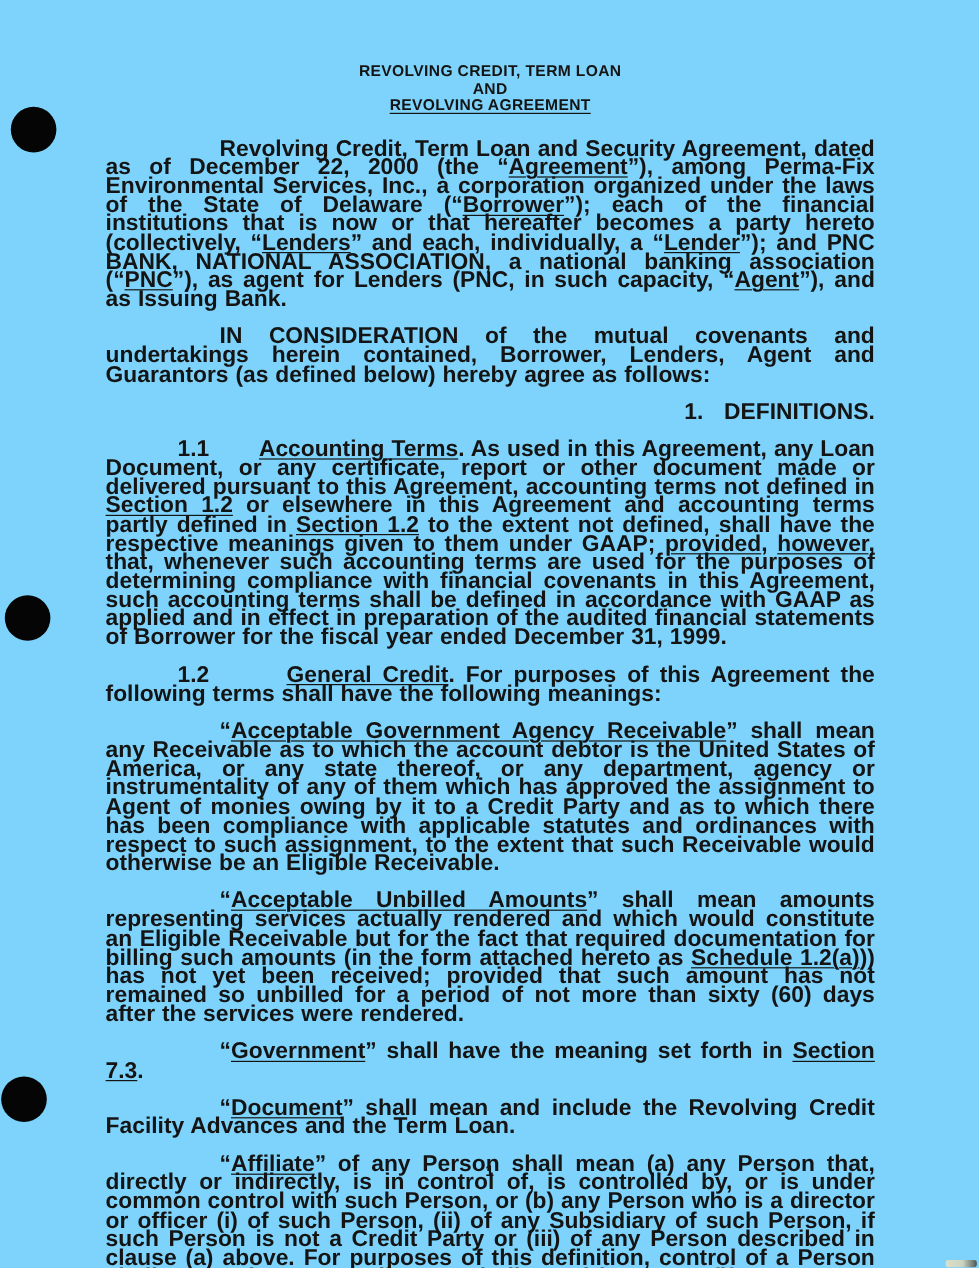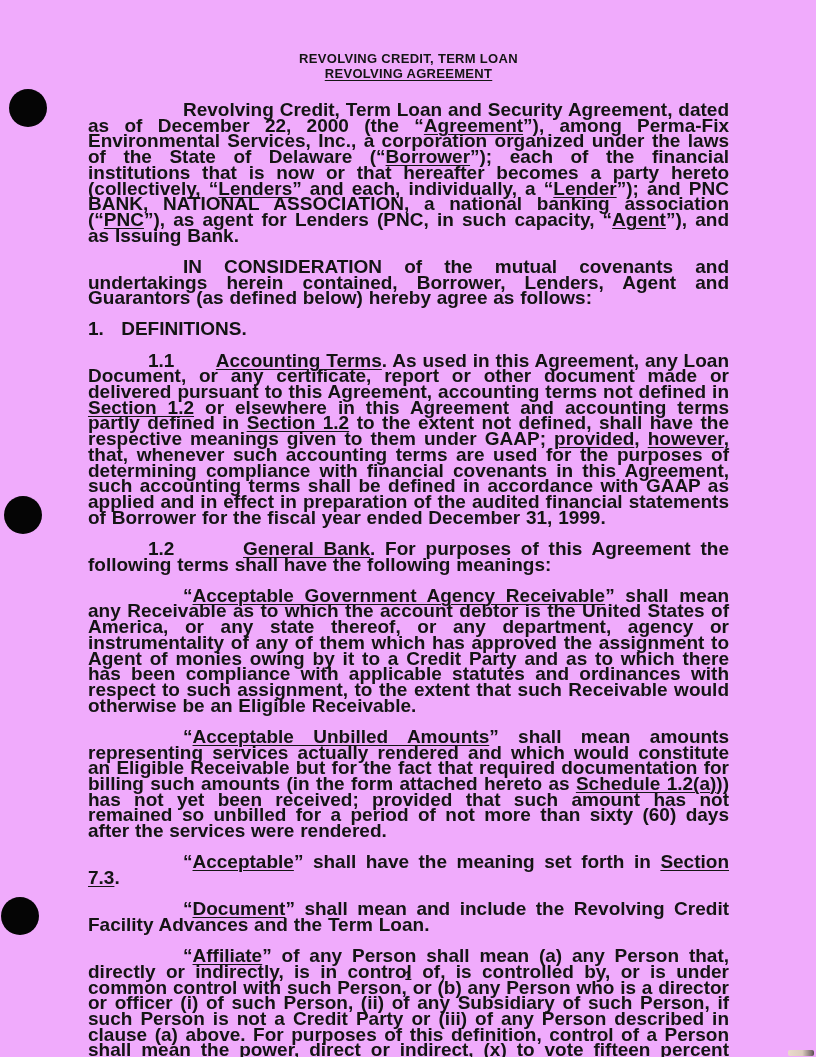--- a/index.html
+++ b/index.html
@@ -1,20 +1,20 @@
 <!DOCTYPE html>
 <html><head>
 <meta charset="utf-8">
 <style>
   html, body { margin: 0; padding: 0; background: #e8e8e8; }
   .page {
     position: relative;
     width: 816px;
     height: 1057px;
-    background: #f0abfc;
+    background: #7dd3fc;
     overflow: hidden;
     font-family: "Liberation Sans", "DejaVu Sans", sans-serif;
     color: #141414;
   }
   .doc {
     position: absolute;
     left: 88px;
     top: 52px;
     width: 641px;
   }
@@ -31,21 +31,21 @@
   .para {
     margin: 0 0 15.5px 0;
     font-size: 19px;
     line-height: 15.7px;
     font-weight: 600;
     text-align: justify;
     text-indent: 95px;
     word-spacing: 0.5px;
   }
   .para.numbered { text-indent: 60px; }
-  .para.heading  { text-indent: 0; text-align: left; }
+  .para.heading  { text-indent: 0; text-align: right; }
   .para:last-child { margin-bottom: 0; }
   .u {
     text-decoration: underline;
     text-decoration-thickness: 1px;
     text-underline-offset: 2px;
   }
   .punch {
     position: absolute;
     width: 38px;
     height: 38px;
@@ -80,31 +80,32 @@
 
 <div class="page">
 
   <div class="punch punch-1"></div>
   <div class="punch punch-2"></div>
   <div class="punch punch-3"></div>
 
   <div class="doc">
     <div class="title-block">
         <div class="title-line">REVOLVING CREDIT, TERM LOAN</div>
+        <div class="title-line">AND</div>
         <div class="title-line u">REVOLVING AGREEMENT</div>
       </div>
     <div>
         <p class="para"><span>Revolving Credit, Term Loan and Security Agreement, dated as of December 22, 2000 (the “</span><span class="u">Agreement</span><span>”), among Perma-Fix Environmental Services, Inc., a corporation organized under the laws of the State of Delaware (“</span><span class="u">Borrower</span><span>”); each of the financial institutions that is now or that hereafter becomes a party hereto (collectively, “</span><span class="u">Lenders</span><span>” and each, individually, a “</span><span class="u">Lender</span><span>”); and PNC BANK, NATIONAL ASSOCIATION, a national banking association (“</span><span class="u">PNC</span><span>”), as agent for Lenders (PNC, in such capacity, “</span><span class="u">Agent</span><span>”), and as Issuing Bank.</span></p>
         <p class="para"><span>IN CONSIDERATION of the mutual covenants and undertakings herein contained, Borrower, Lenders, Agent and Guarantors (as defined below) hereby agree as follows:</span></p>
         <p class="para heading"><span>1.&nbsp;&nbsp;&nbsp;DEFINITIONS.</span></p>
         <p class="para numbered"><span>1.1&nbsp;&nbsp;&nbsp;&nbsp;&nbsp;&nbsp;&nbsp;</span><span class="u">Accounting Terms</span><span>.  As used in this Agreement, any Loan Document, or any certificate, report or other document made or delivered pursuant to this Agreement, accounting terms not defined in </span><span class="u">Section 1.2</span><span> or elsewhere in this Agreement and accounting terms partly defined in </span><span class="u">Section 1.2</span><span> to the extent not defined, shall have the respective meanings given to them under GAAP; </span><span class="u">provided</span><span>, </span><span class="u">however</span><span>, that, whenever such accounting terms are used for the purposes of determining compliance with financial covenants in this Agreement, such accounting terms shall be defined in accordance with GAAP as applied and in effect in preparation of the audited financial statements of Borrower for the fiscal year ended December 31, 1999.</span></p>
-        <p class="para numbered"><span>1.2&nbsp;&nbsp;&nbsp;&nbsp;&nbsp;&nbsp;&nbsp;</span><span class="u">General Bank</span><span>.  For purposes of this Agreement the following terms shall have the following meanings:</span></p>
+        <p class="para numbered"><span>1.2&nbsp;&nbsp;&nbsp;&nbsp;&nbsp;&nbsp;&nbsp;</span><span class="u">General Credit</span><span>.  For purposes of this Agreement the following terms shall have the following meanings:</span></p>
         <p class="para"><span>“</span><span class="u">Acceptable Government Agency Receivable</span><span>” shall mean any Receivable as to which the account debtor is the United States of America, or any state thereof, or any department, agency or instrumentality of any of them which has approved the assignment to Agent of monies owing by it to a Credit Party and as to which there has been compliance with applicable statutes and ordinances with respect to such assignment, to the extent that such Receivable would otherwise be an Eligible Receivable.</span></p>
         <p class="para"><span>“</span><span class="u">Acceptable Unbilled Amounts</span><span>” shall mean amounts representing services actually rendered and which would constitute an Eligible Receivable but for the fact that required documentation for billing such amounts (in the form attached hereto as </span><span class="u">Schedule 1.2(a)</span><span>)) has not yet been received; provided that such amount has not remained so unbilled for a period of not more than sixty (60) days after the services were rendered.</span></p>
-        <p class="para"><span>“</span><span class="u">Acceptable</span><span>” shall have the meaning set forth in </span><span class="u">Section 7.3</span><span>.</span></p>
+        <p class="para"><span>“</span><span class="u">Government</span><span>” shall have the meaning set forth in </span><span class="u">Section 7.3</span><span>.</span></p>
         <p class="para"><span>“</span><span class="u">Document</span><span>” shall mean and include the Revolving Credit Facility Advances and the Term Loan.</span></p>
         <p class="para"><span>“</span><span class="u">Affiliate</span><span>” of any Person shall mean (a) any Person that, directly or indirectly, is in control of, is controlled by, or is under common control with such Person, or (b) any Person who is a director or officer (i) of such Person, (ii) of any Subsidiary of such Person, if such Person is not a Credit Party or (iii) of any Person described in clause (a) above.  For purposes of this definition, control of a Person shall mean the power, direct or indirect, (x) to vote fifteen percent (15%) or more of the securities having ordinary voting power for the election of directors of such Person, excluding the Guarantors, or (y) to</span></p>
       </div>
   </div>
 
   <div class="page-number">1</div>
 
   <div class="corner-smudge"></div>
 
 </div>

